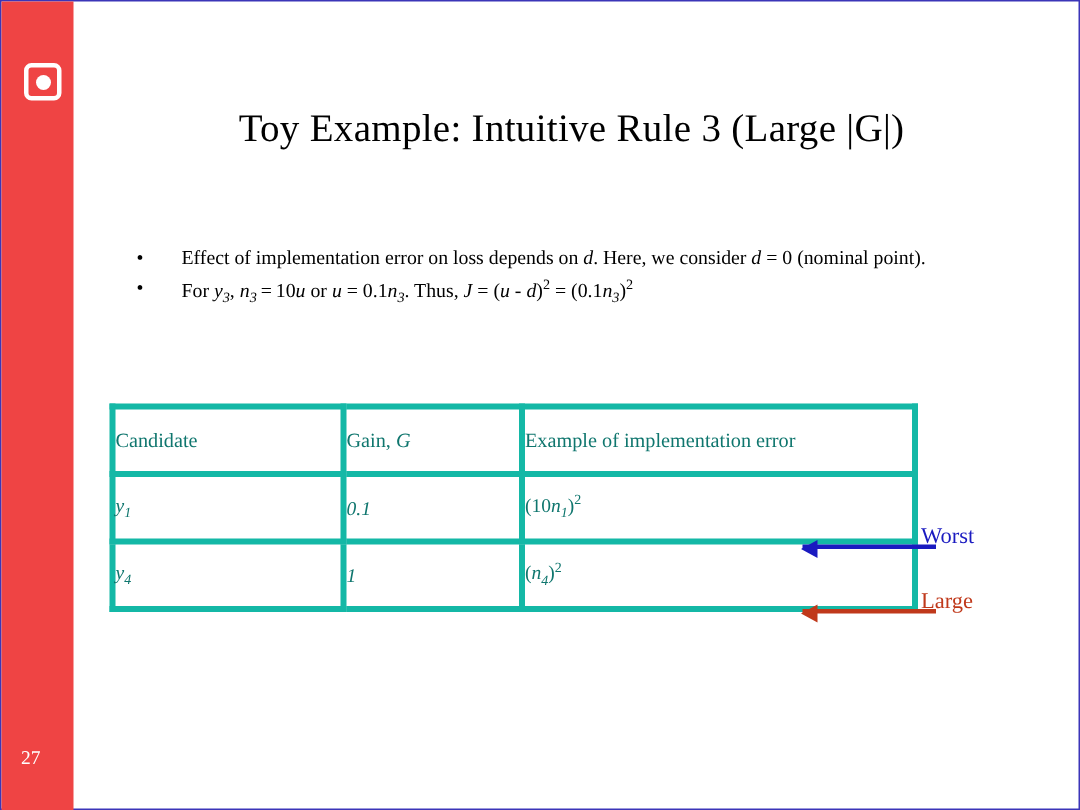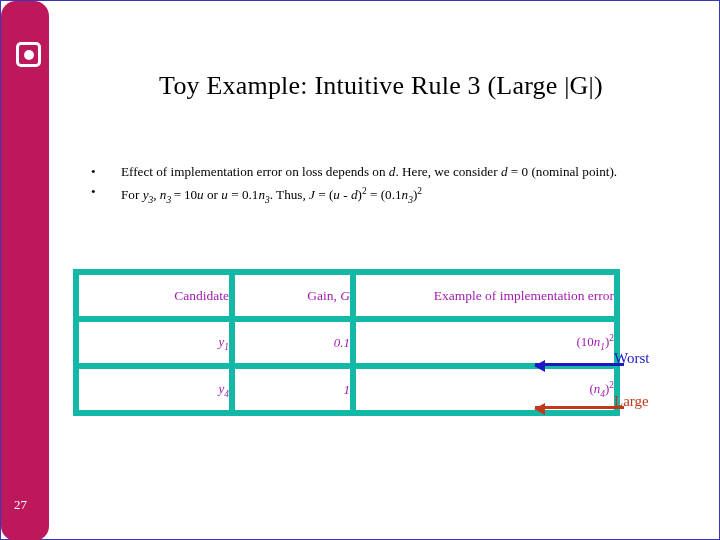--- a/index.html
+++ b/index.html
@@ -21,22 +21,21 @@
     box-sizing: border-box;
     border: 1px solid #3b35b8;
   }
   
   .sidebar {
     position: absolute;
     left: 0;
     top: 0;
     width: 48px;
     height: 540px;
-    background: #be185d;
-    border-radius: 15px;
+    background: #ef4444;
   }
   .logo-mark {
     position: absolute;
     left: 15px;
     top: 41px;
     width: 25px;
     height: 25px;
     border: 3px solid #ffffff;
     border-radius: 5px;
     box-sizing: border-box;
@@ -112,25 +111,25 @@
   
   .tbl {
     position: absolute;
     left: 72px;
     top: 268px;
     width: 523px;
     border-collapse: collapse;
     table-layout: fixed;
   }
   .tbl td, .tbl th {
-    border: 6px solid #14b8a6;
-    text-align: right;
+    border: 4px solid #14b8a6;
+    text-align: left;
     font-weight: normal;
     font-size: 13px;
-    color: #a21caf;
+    color: #0f766e;
     padding: 0;
     height: 41px;
     vertical-align: middle;
   }
   .tbl th { font-size: 13.5px; }
   .c1 { width: 150px; }
   .c2 { width: 115px; }
   .c3 { width: 258px; }
   .cand { font-style: italic; font-size: 14px; }
   .blue { color: #1a1a9c; font-weight: bold; }

